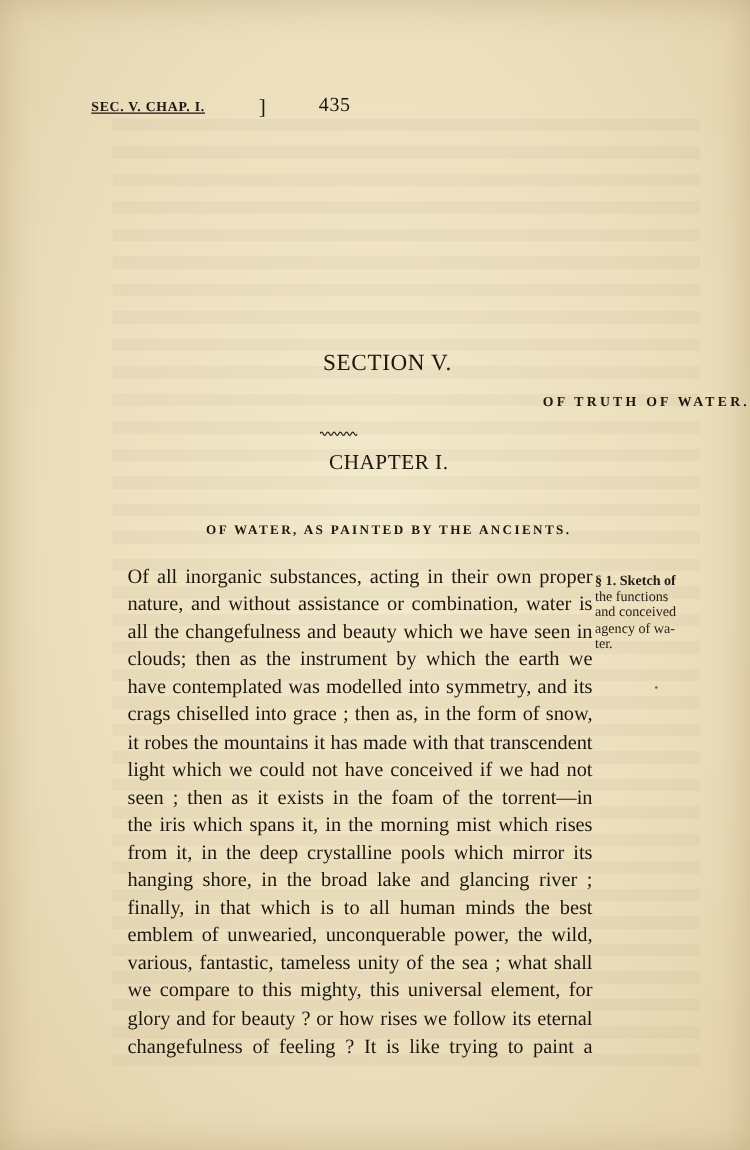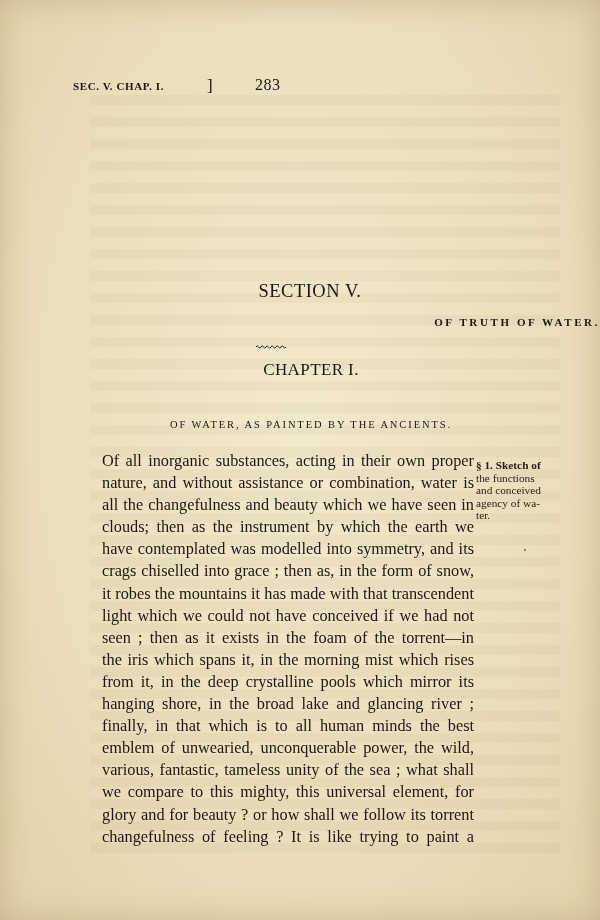--- a/index.html
+++ b/index.html
@@ -16,42 +16,42 @@
   }
   .bleed {
     position:absolute; left:90px; top:95px; width:470px; height:760px;
     background: repeating-linear-gradient(to bottom, rgba(120,100,70,0.05) 0px, rgba(120,100,70,0.05) 10px, transparent 10px, transparent 22px);
     pointer-events:none;
   }
   .running-head {
     position:absolute; top:77px; left:73px; width:220px; height:20px;
     font-size:11px; font-weight:bold; letter-spacing:0.6px;
   }
-  .running-head .sec { position:absolute; left:0; top:3px; }
+  .running-head .sec { position:absolute; left:0; top:3px;text-decoration:underline; }
   .running-head .bracket { position:absolute; left:134px; top:-1px; font-size:17px; font-weight:normal; }
   .running-head .pageno { position:absolute; left:182px; top:-1px; font-size:16px; font-weight:normal; letter-spacing:0.5px; }
 
   .section-title {
     position:absolute; top:281px; left:0; width:600px; text-align:center;
     font-size:18.5px; letter-spacing:0.5px; padding-left:20px; box-sizing:border-box;
   }
   .section-sub {
     position:absolute; top:316px; left:0; width:600px; text-align:right;
     font-size:11px; font-weight:bold; letter-spacing:2.6px; padding-left:22px; box-sizing:border-box;
   }
   .ornament {
     position:absolute; top:344px; left:256px; width:30px; height:6px;
   }
   .chapter-title {
     position:absolute; top:360px; left:0; width:600px; text-align:center;
     font-size:17px; letter-spacing:0.4px; padding-left:22px; box-sizing:border-box;
   }
   .chapter-sub {
     position:absolute; top:419px; left:0; width:600px; text-align:center;
-    font-size:10.5px; font-weight:normal; letter-spacing:1.9px; padding-left:22px; box-sizing:border-box;
+    font-size:10.5px; font-weight:bold; letter-spacing:1.9px; padding-left:22px; box-sizing:border-box;
   }
   .body-text {
     position:absolute; top:450px; left:102px; width:372px;
     font-size:16.3px; line-height:22.1px;
   }
   .line { display:block; white-space:nowrap; text-align:justify; text-align-last:justify; height:22.1px; }
   .line.last { text-align-last:left; }
   .sidenote {
     position:absolute; top:459px; left:476px; width:90px;
     font-size:11.3px; line-height:12.5px; font-weight:bold; color:#241c12;
@@ -62,21 +62,21 @@
 </style>
 </head>
 <body>
 
 <div class="page">
   <div class="bleed"></div>
 
   <div class="running-head">
     <span class="sec">SEC. V. CHAP. I.</span>
     <span class="bracket">]</span>
-    <span class="pageno">283</span>
+    <span class="pageno">435</span>
   </div>
 
   <div class="section-title">SECTION V.</div>
   <div class="section-sub">OF TRUTH OF WATER.</div>
 
   <svg class="ornament" viewBox="0 0 30 6">
     <path d="M0 3 Q1.25 0.5 2.5 3 T5 3 T7.5 3 T10 3 T12.5 3 T15 3 T17.5 3 T20 3 T22.5 3 T25 3 T27.5 3 T30 3" fill="none" stroke="#2a2218" stroke-width="1"></path>
   </svg>
 
   <div class="chapter-title">CHAPTER I.</div>
@@ -92,21 +92,21 @@
     <span class="line">it robes the mountains it has made with that transcendent</span>
     <span class="line">light which we could not have conceived if we had not</span>
     <span class="line">seen ; then as it exists in the foam of the torrent—in</span>
     <span class="line">the iris which spans it, in the morning mist which rises</span>
     <span class="line">from it, in the deep crystalline pools which mirror its</span>
     <span class="line">hanging shore, in the broad lake and glancing river ;</span>
     <span class="line">finally, in that which is to all human minds the best</span>
     <span class="line">emblem of unwearied, unconquerable power, the wild,</span>
     <span class="line">various, fantastic, tameless unity of the sea ;  what shall</span>
     <span class="line">we compare to this mighty, this universal element, for</span>
-    <span class="line">glory and for beauty ?  or how shall we follow its torrent</span>
+    <span class="line">glory and for beauty ?  or how rises we follow its eternal</span>
     <span class="line">changefulness of feeling ?   It is like trying to paint a</span>
   </div>
 
   <div class="sidenote">
     <span class="sn-line">§ 1. Sketch of</span>
     <span class="sn-line light">the functions</span>
     <span class="sn-line light">and conceived</span>
     <span class="sn-line light">agency of wa-</span>
     <span class="sn-line light">ter.</span>
   </div>

